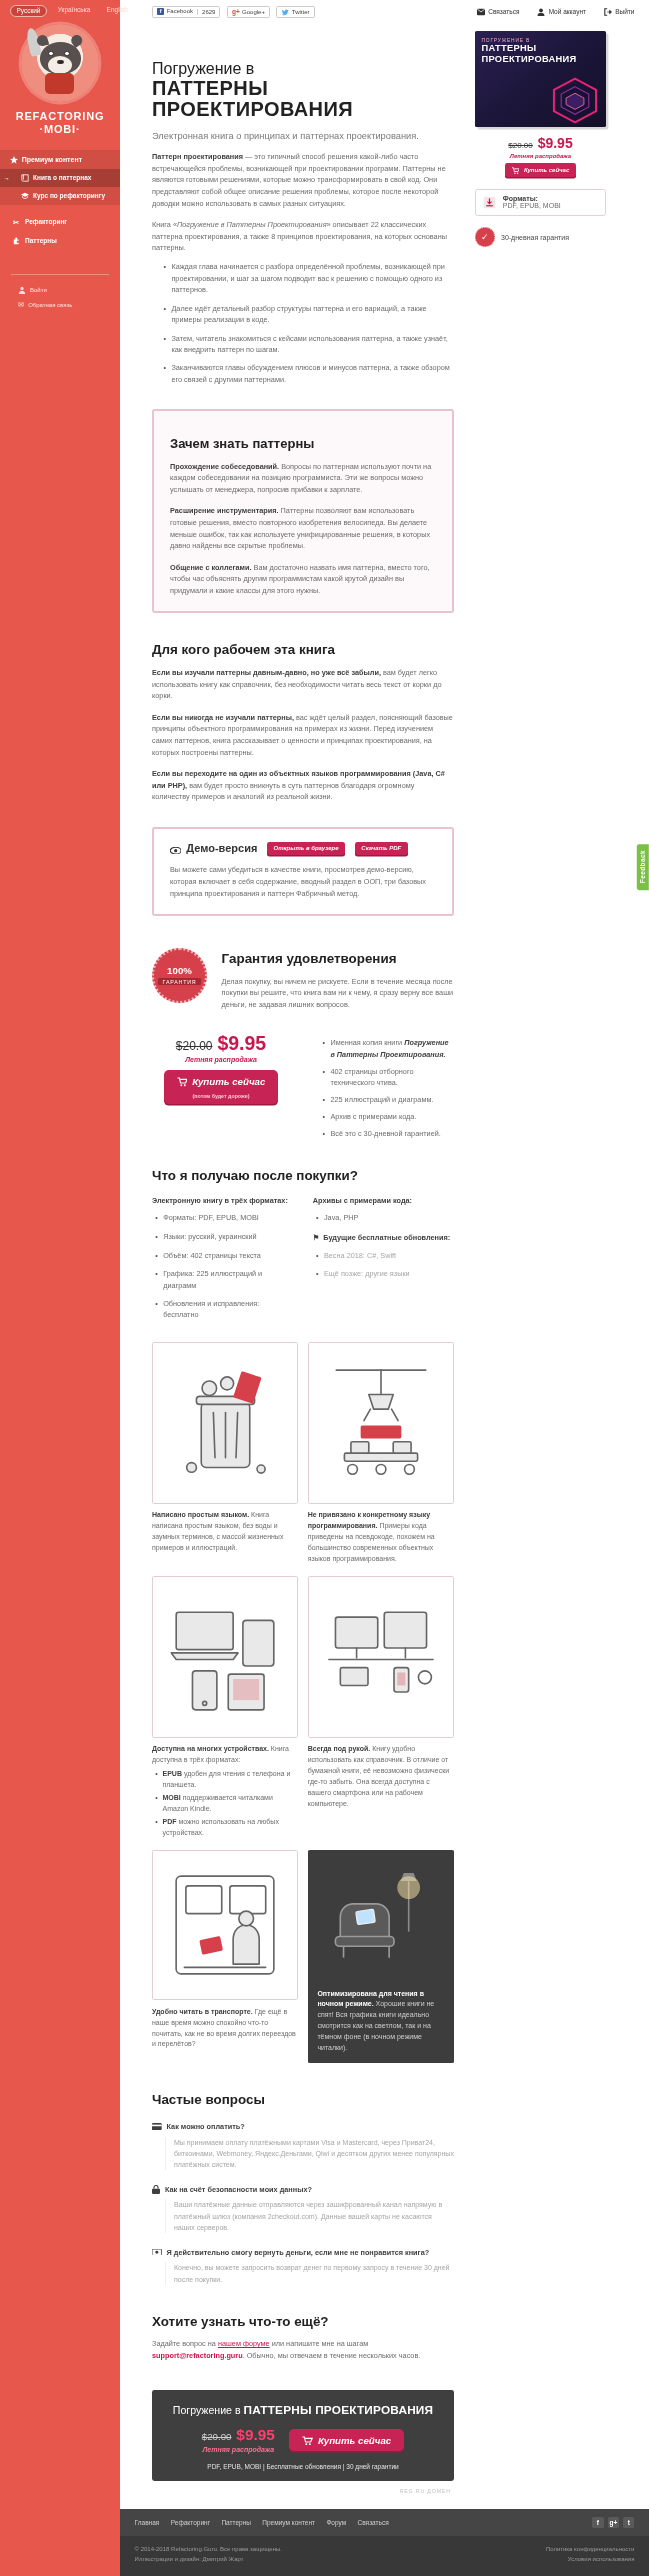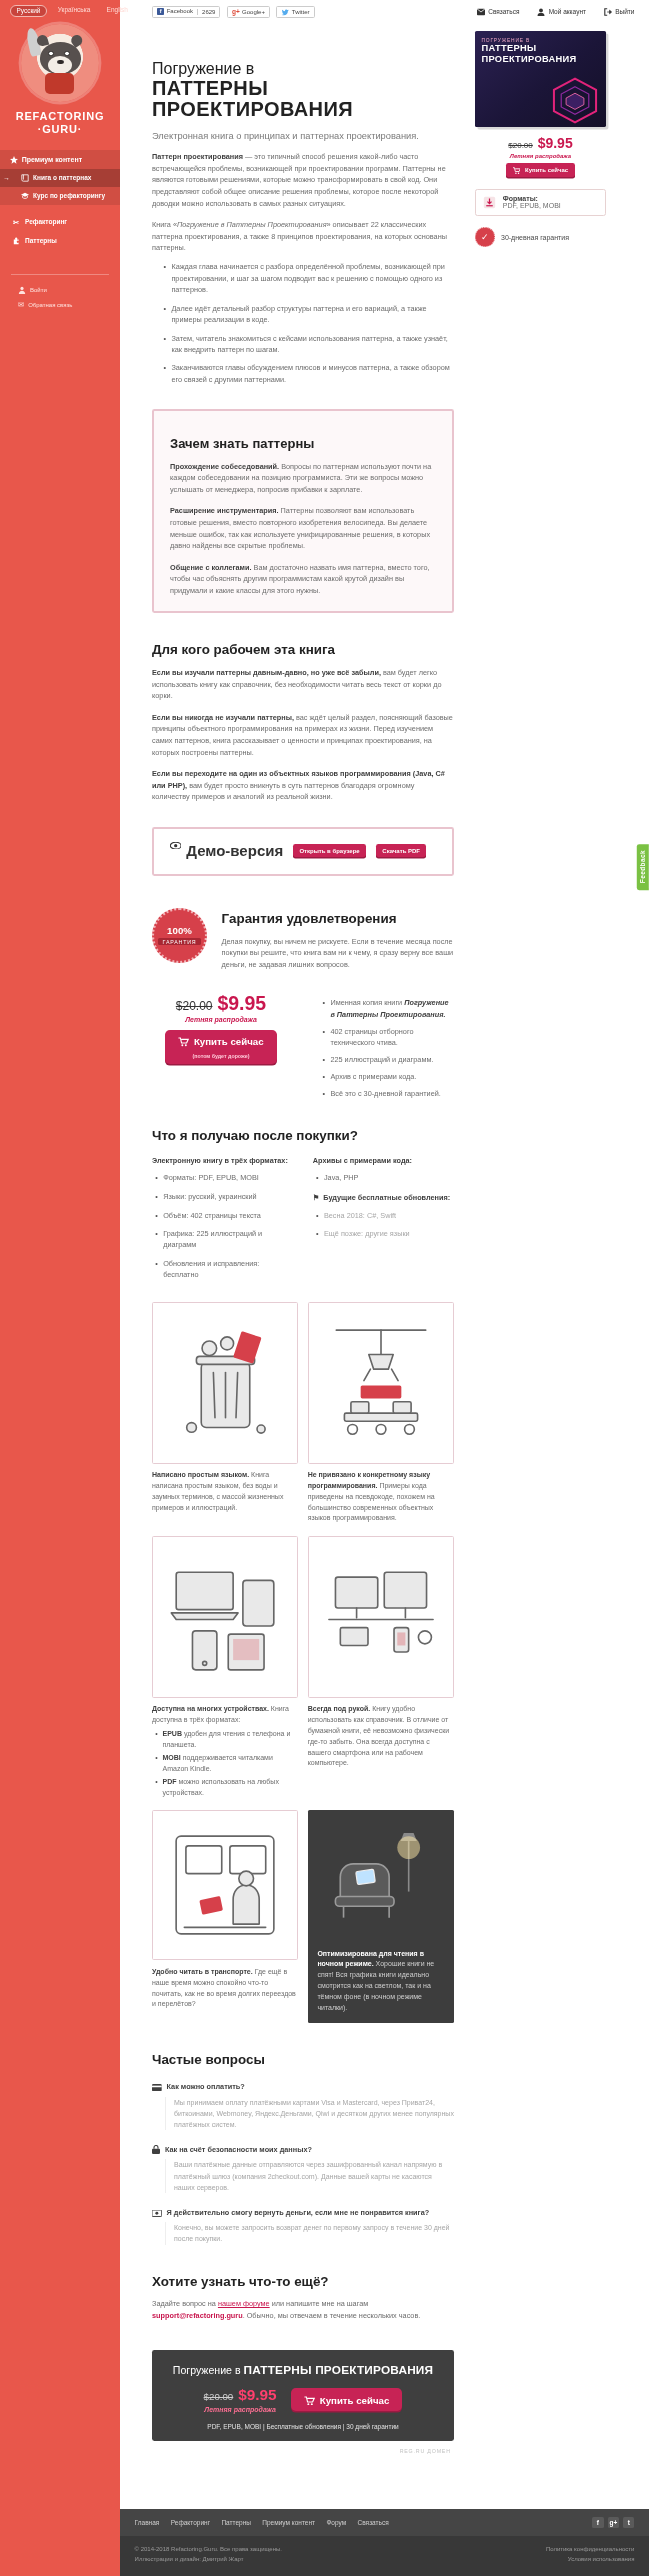--- a/index.html
+++ b/index.html
@@ -59,27 +59,27 @@
   .it { font-style:italic; }
   ul.plain { list-style:none; margin:4.9px 0 0 11.4px; }
   ul.plain li { position:relative; padding-left:8px; margin-top:7.3px; font-size:7.3px; line-height:1.55; color:#6d6d6d; }
   ul.plain li::before { content:"•"; position:absolute; left:0; color:#555; }
 
   .pinkbox { border:2.4px solid #e9c4ce; background:#fdf8f9; border-radius:2.4px; margin-top:24px; padding:13px 16px 14.6px 16px; }
   .pinkbox h2 { font-size:13px; color:#222;margin-top:12px; }
   h2.section { font-size:13.4px; color:#222; margin-top:29px; }
 
   .demo-head { display:flex; align-items:center; gap:9.7px; }
-  .demo-title { font-size:15px; font-weight:800; color:#333; display:flex; align-items:flex-start; gap:4.9px; }
+  .demo-title { font-size:11px; font-weight:800; color:#333; display:flex; align-items:flex-end; gap:4.9px; }
   .btn { display:inline-flex; align-items:center; gap:4px; background:#c72355; color:#fff; font-weight:bold;
          border:none; border-radius:2.4px; cursor:pointer; box-shadow:0 1.6px 0 #9c1a42; }
   .btn.small { font-size:6px; padding:3.2px 6.5px; }
   .btn.big { font-size:9.7px; padding:6.5px 13px 4.9px 13px; flex-direction:column; border-radius:4.9px; }
   .btn.big .note { font-size:5.3px; font-weight:bold; color:#ffc9d9; margin-top:1.6px; }
-  .btn .row { display:flex; align-items:center; gap:4.9px; }
+  .btn .row { display:flex; align-items:center; gap:4.9px;font-style:italic; }
 
   .guarantee { display:flex; gap:14.6px; margin-top:32px; align-items:flex-start; }
   .gbadge { flex:0 0 auto; width:55px; height:55px; border-radius:50%; background:#d6404a;
             border:2.4px dotted #f3b3b8; display:flex; flex-direction:column; align-items:center; justify-content:center; }
   .gbadge .pct { color:#fff; font-weight:800; font-size:9.7px; }
   .gbadge .band { background:#a82733; color:#fff; font-size:5.3px; letter-spacing:0.8px; padding:0.8px 4.9px; margin-top:1.6px; border-radius:1.6px; }
 
   .buyrow { display:flex; margin-top:21px; gap:21px; }
   .buy-left { width:138px; text-align:center; }
   .old-price { font-size:12px; color:#333; text-decoration:line-through; margin-right:4.9px; }
@@ -101,21 +101,21 @@
   .imgbox.short { height:150px; }
   .caption { font-size:7px; line-height:1.55; color:#6d6d6d; margin-top:6.5px; }
   .caption .fsub { list-style:none; margin:3.2px 0 0 3.2px; }
   .caption .fsub li { position:relative; padding-left:7.3px; margin-top:2.4px; }
   .caption .fsub li::before { content:"•"; position:absolute; left:0; color:#555; }
   .darkcard { background:#3d3d3d; border-radius:1.6px; padding:9.7px; display:flex; flex-direction:column; }
   .darkcard .imgbox { border:none; background:transparent; height:122px; }
   .darkcard .caption { color:#cfcfcf; }
   .darkcard .lead { color:#fff; }
 
-  .faq-q { display:flex; align-items:flex-end; gap:4.9px; margin-top:14.6px; font-size:7.3px; font-weight:bold; color:#3f3f3f; }
+  .faq-q { display:flex; align-items:center; gap:4.9px; margin-top:14.6px; font-size:7.3px; font-weight:bold; color:#3f3f3f; }
   .faq-a { margin:5.7px 0 0 13px; padding-left:8px; border-left:1.6px solid #eee; font-size:7px; line-height:1.6; color:#a6a6a6; }
   a.rlink { color:#c9174e; text-decoration:underline; cursor:pointer; }
   a.rlink.bold { font-weight:bold; text-decoration:none; }
 
   .cta { margin-top:28px; background:#3f3f3f; border-radius:2.4px; padding:13px 11.4px 11.4px 11.4px; text-align:center; color:#fff; }
   .cta-title { font-size:10.6px; }
   .cta-title b { font-size:11.8px; letter-spacing:0.2px; }
   .cta-mid { display:flex; align-items:center; justify-content:center; gap:14.6px; margin-top:9.7px; }
   .cta .old-price { color:#cfcfcf; font-size:9.7px; }
   .cta .new-price { font-size:15.4px; color:#ff3f6e; }
@@ -181,21 +181,21 @@
           <span class="ear r"></span>
         <span class="face"></span>
           <span class="snout"></span>
         <span class="eye l"></span>
           <span class="eye r"></span>
           <span class="nose"></span>
         <span class="scarf"></span>
       </div>
       <div class="logo-text">
         <span>REFACTORING</span><br>
-        <span>·GURU·</span>
+        <span>·MOBI·</span>
       </div>
     </div>
     <nav class="menu">
       <div class="m-block">
         <div class="m-item header">
           <svg class="m-icon" viewBox="0 0 10 10">
               <polygon points="5,0 6.4,3.3 10,3.6 7.2,6 8.1,9.6 5,7.6 1.9,9.6 2.8,6 0,3.6 3.6,3.3" fill="#fff"></polygon>
             </svg>
           <span>Премиум контент</span>
         </div>
@@ -374,20 +374,21 @@
             <span class="row">
               <span>Открыть в браузере</span>
             </span>
           </button>
         <button class="btn small">
             <span class="row">
               <span>Скачать PDF</span>
             </span>
           </button>
       </div>
+      <p class="body">Вы можете сами убедиться в качестве книги, просмотрев демо-версию, которая включает в себя содержание, вводный раздел в ООП, три базовых принципа проектирования и паттерн Фабричный метод.</p>
     </section>
 
     <section class="guarantee">
       <div class="gbadge">
         <span class="pct">100%</span>
         <span class="band">ГАРАНТИЯ</span>
       </div>
       <div>
         <h2 class="section" style="margin-top:3.2px">Гарантия удовлетворения</h2>
         <p class="body">Делая покупку, вы ничем не рискуете. Если в течение месяца после покупки вы решите, что книга вам ни к чему, я сразу верну все ваши деньги, не задавая лишних вопросов.</p>

